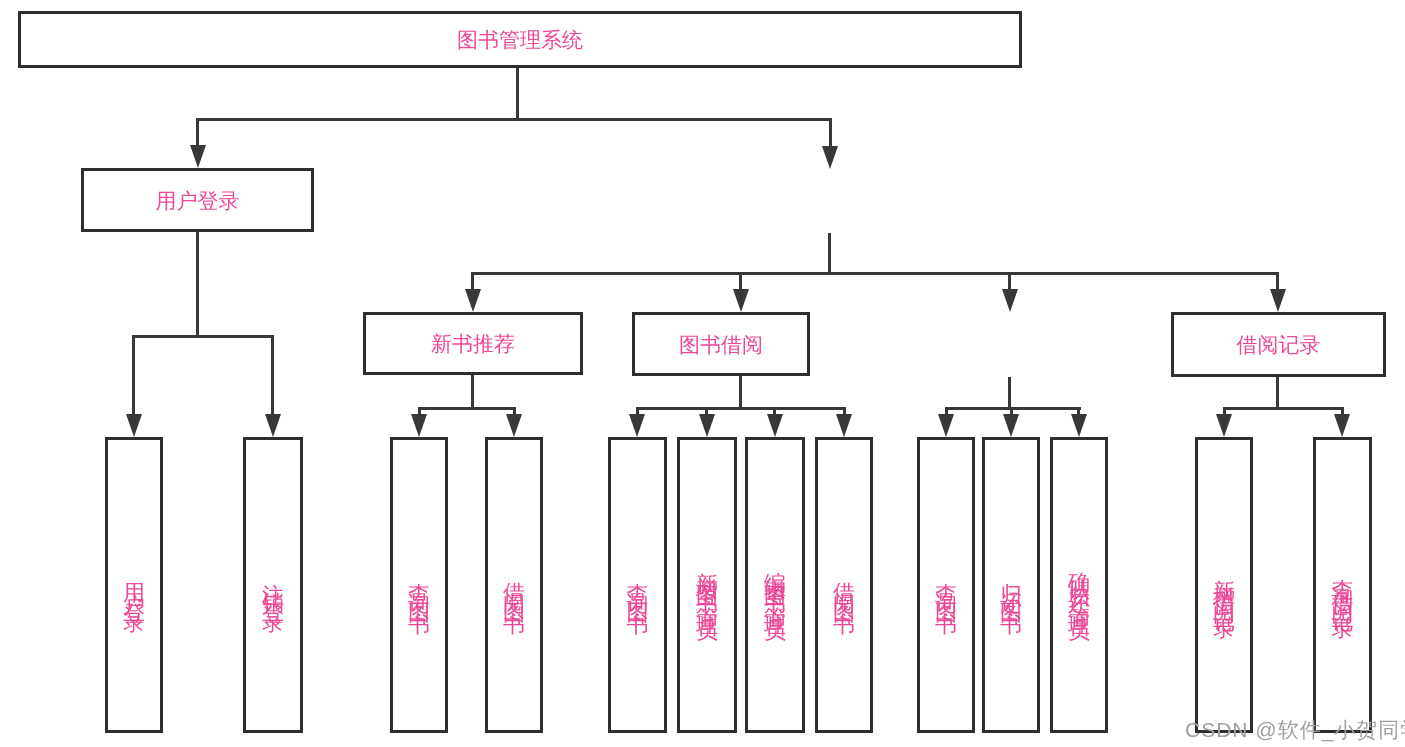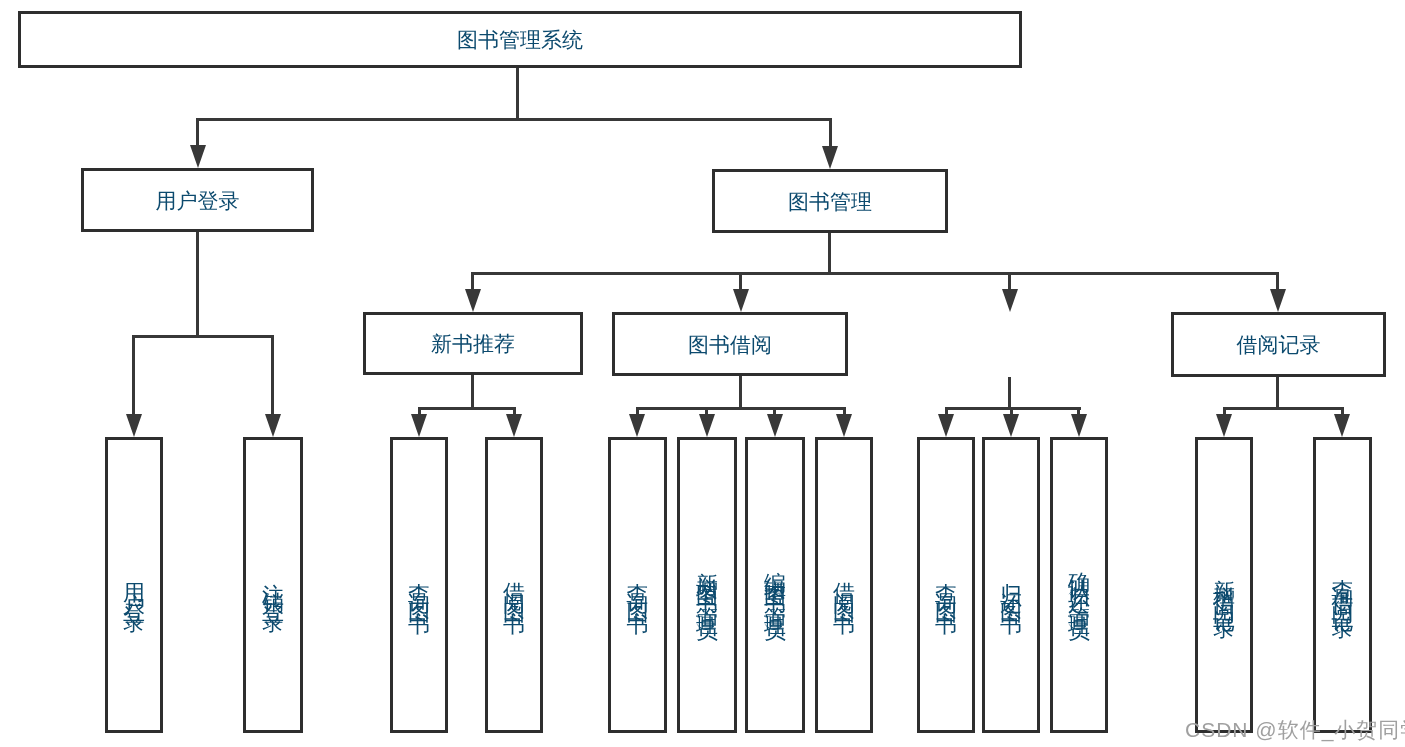--- a/index.html
+++ b/index.html
@@ -14,21 +14,21 @@
   .box{
     position:absolute;
     border:3px solid #2e2e2e;
     background:#ffffff;
     display:flex;
     align-items:center;
     justify-content:center;
     box-sizing:border-box;
   }
   .box span{
-    color:#0c4a6e;
+    color:#ec4899;
     font-size:21px;
     line-height:1;
     white-space:nowrap;
   }
   .v span{
     writing-mode:vertical-rl;
     text-orientation:mixed;
     font-size:22px;
   }
   .ls10 span{letter-spacing:10px;}
@@ -64,23 +64,20 @@
   <div class="vline" style="left:516px;top:68px;height:50px"></div>
   <div class="hline" style="left:196px;top:118px;width:636px"></div>
   <div class="vline" style="left:196px;top:118px;height:29px"></div>
   <div class="arrow" style="left:190px;top:145px"></div>
   <div class="vline" style="left:829px;top:118px;height:30px"></div>
   <div class="arrow" style="left:822px;top:146px"></div>
 
   <div class="box" style="left:81px;top:168px;width:233px;height:64px">
     <span>用户登录</span>
   </div>
-  <div class="box" style="left:712px;top:169px;width:236px;height:64px">
-    <span>图书管理</span>
-  </div>
 
   <div class="vline" style="left:196px;top:232px;height:103px"></div>
   <div class="hline" style="left:132px;top:335px;width:142px"></div>
   <div class="vline" style="left:132px;top:335px;height:80px"></div>
   <div class="arrow" style="left:126px;top:414px"></div>
   <div class="vline" style="left:271px;top:335px;height:80px"></div>
   <div class="arrow" style="left:265px;top:414px"></div>
 
   <div class="vline" style="left:828px;top:233px;height:39px"></div>
   <div class="hline" style="left:471px;top:272px;width:808px"></div>
@@ -89,21 +86,21 @@
   <div class="vline" style="left:739px;top:272px;height:18px"></div>
   <div class="arrow" style="left:733px;top:289px"></div>
   <div class="vline" style="left:1008px;top:272px;height:18px"></div>
   <div class="arrow" style="left:1002px;top:289px"></div>
   <div class="vline" style="left:1276px;top:272px;height:18px"></div>
   <div class="arrow" style="left:1270px;top:289px"></div>
 
   <div class="box" style="left:363px;top:312px;width:220px;height:63px">
     <span>新书推荐</span>
   </div>
-  <div class="box" style="left:612px;top:312px;width:236px;height:64px">
+  <div class="box" style="left:632px;top:312px;width:178px;height:64px">
     <span>图书借阅</span>
   </div>
   <div class="box" style="left:1171px;top:312px;width:215px;height:65px">
     <span>借阅记录</span>
   </div>
 
   <div class="vline" style="left:471px;top:375px;height:32px"></div>
   <div class="hline" style="left:418px;top:407px;width:98px"></div>
   <div class="vline" style="left:418px;top:407px;height:9px"></div>
   <div class="arrow" style="left:411px;top:414px"></div>

